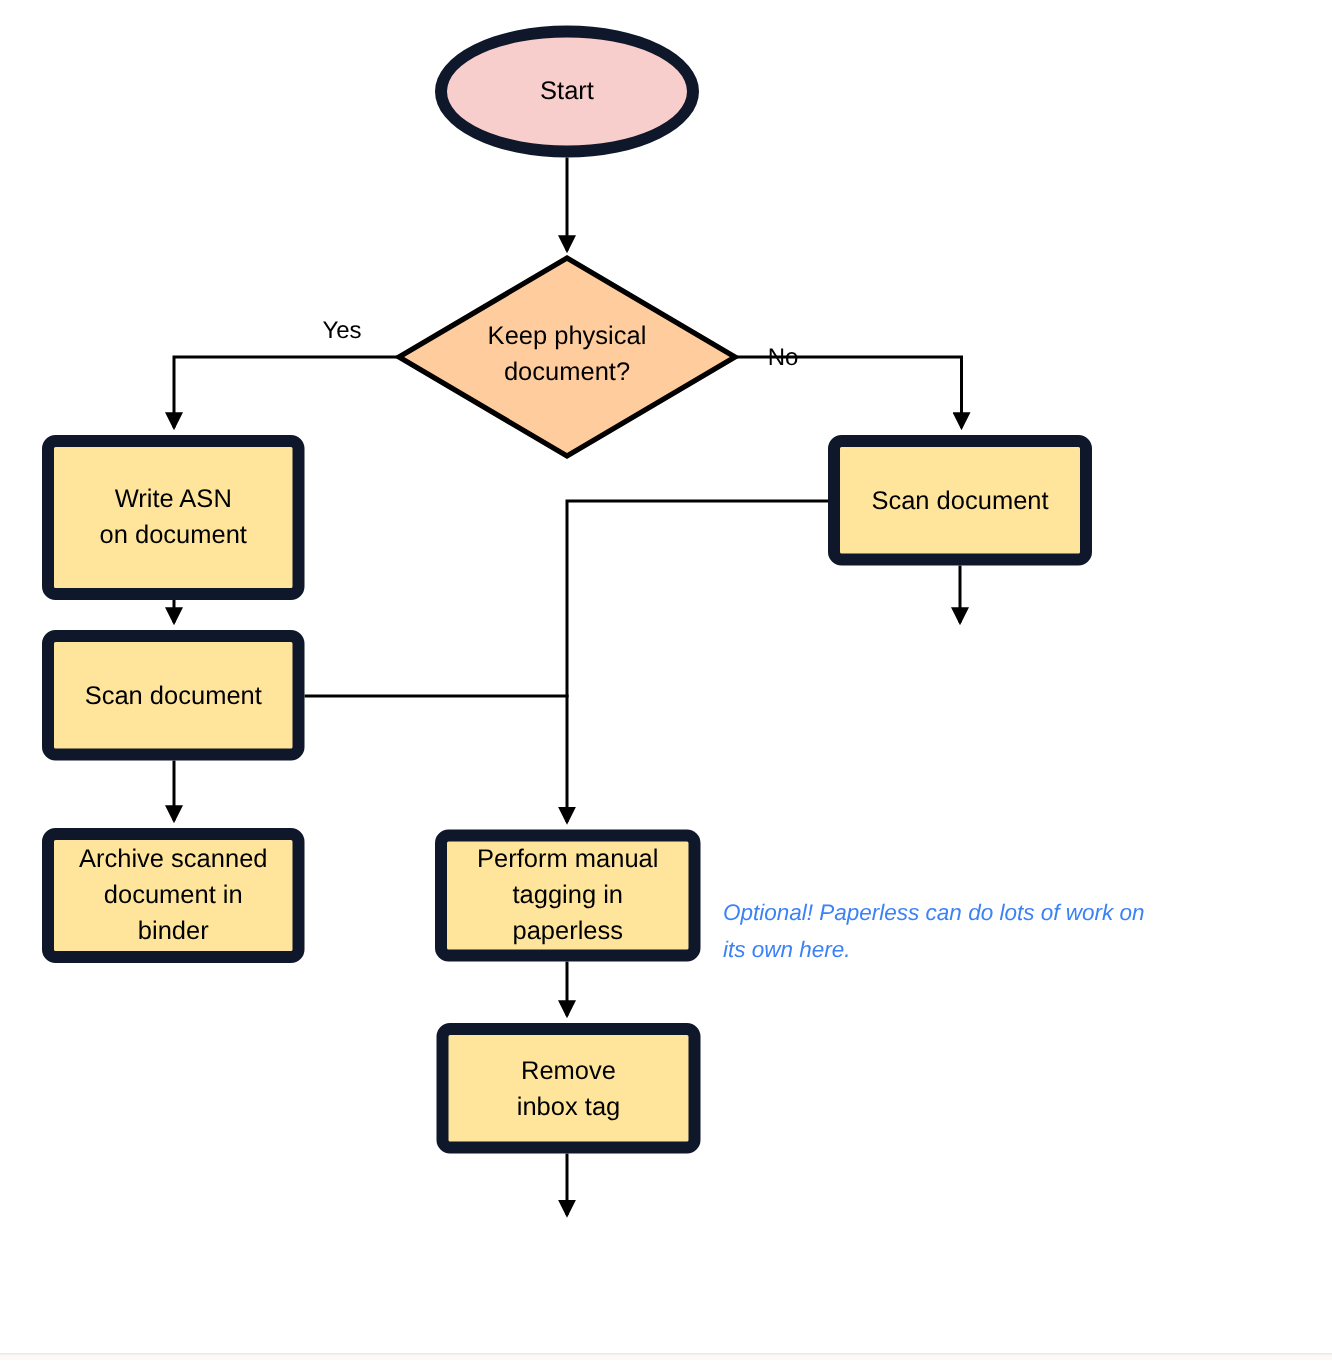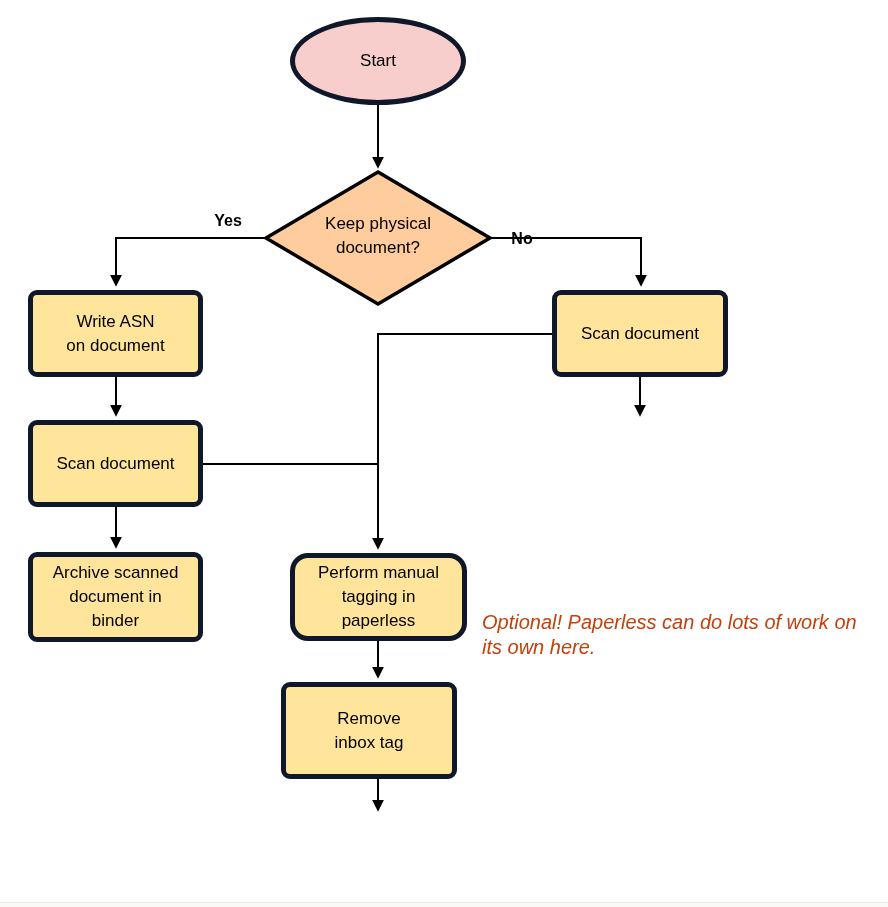--- a/index.html
+++ b/index.html
@@ -20,67 +20,66 @@
     left: 0;
     top: 0;
   }
   .node {
     position: absolute;
     display: flex;
     align-items: center;
     justify-content: center;
     text-align: center;
     box-sizing: border-box;
-    border: 5px solid #0f172a;
+    border: 8px solid #0f172a;
     font-size: 17px;
     line-height: 24px;
     color: #000000;
     white-space: pre-line;
   }
   .process {
     background: #ffe59c;
     border-radius: 9px;
   }
   .terminator {
     background: #f8cecc;
     border-radius: 50%;
   }
   .no-box {
     border: none;
     background: transparent;
   }
   #node-start      { left: 290px; top: 17px;  width: 176px; height: 88px; }
-  #node-write-asn  { left: 28px;  top: 290px; width: 175px; height: 87px; }
+  #node-write-asn  { left: 28px;  top: 290px; width: 175px; height: 110px; }
   #node-scan-left  { left: 28px;  top: 420px; width: 175px; height: 87px; }
   #node-archive    { left: 28px;  top: 552px; width: 175px; height: 90px; }
   #node-scan-right { left: 552px; top: 290px; width: 176px; height: 87px; }
   #node-trash      { left: 552px; top: 420px; width: 176px; height: 87px; }
-  #node-perform    { left: 290px; top: 553px; width: 177px; height: 88px; border-radius: 18px; }
-  #node-remove     { left: 281px; top: 682px; width: 176px; height: 97px; }
+  #node-perform    { left: 290px; top: 553px; width: 177px; height: 88px; }
+  #node-remove     { left: 291px; top: 682px; width: 176px; height: 87px; }
   #node-end        { left: 290px; top: 815px; width: 178px; height: 80px; }
   #decision-label  { left: 283px; top: 204px; width: 190px; height: 64px; }
   .edge-label {
     position: absolute;
     font-size: 16px;
     line-height: 18px;
     text-align: center;
     color: #000000;
-    font-weight: bold;
   }
   #label-yes { left: 204px; top: 212px; width: 48px; }
   #label-no  { left: 498px; top: 230px; width: 48px; }
   #annotation {
     position: absolute;
     left: 482px;
-    top: 610px;
+    top: 596px;
     width: 404px;
-    font-size: 20px;
+    font-size: 15px;
     line-height: 25px;
     font-style: italic;
-    color: #c2410c;
+    color: #3b82f6;
     white-space: pre-line;
   }
   #bottom-strip {
     position: absolute;
     left: 0;
     top: 902px;
     width: 888px;
     height: 5px;
     background: #fbf9f5;
     border-top: 1px solid #ebe8e2;

